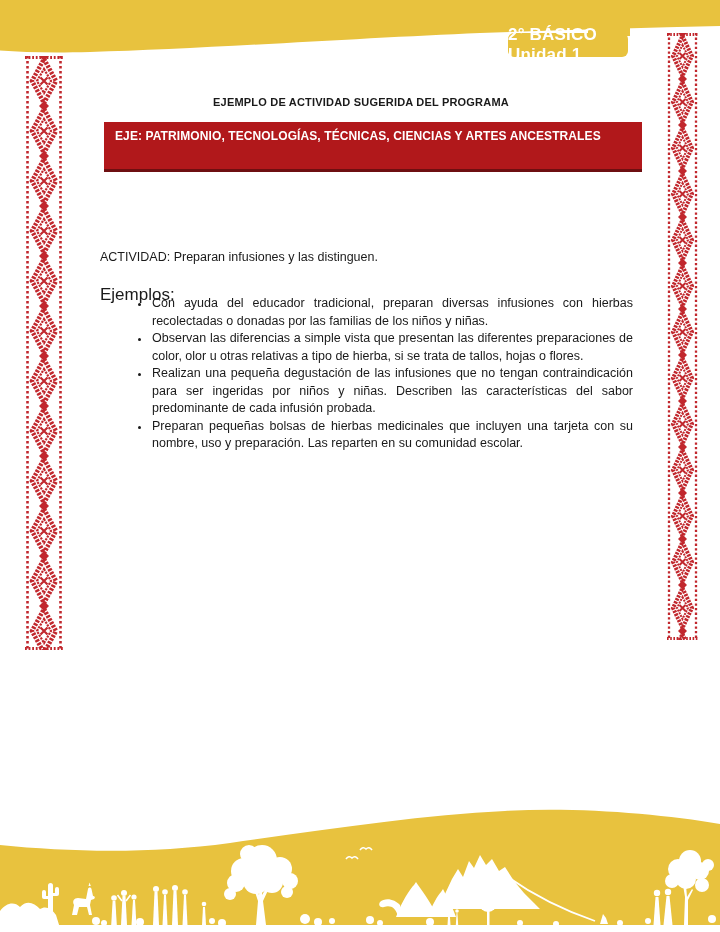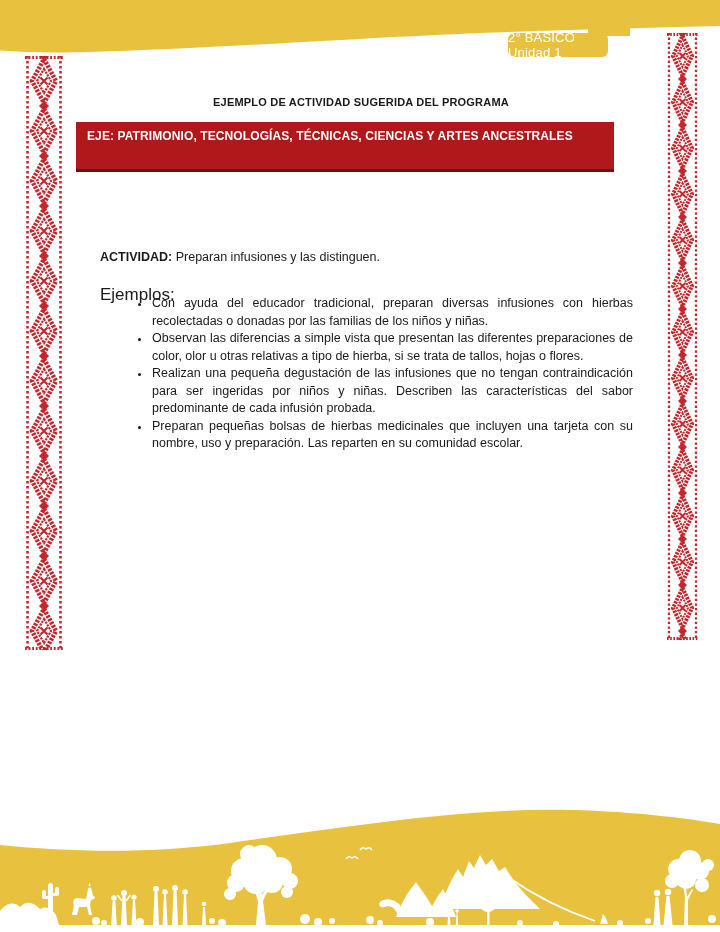--- a/index.html
+++ b/index.html
@@ -10,42 +10,42 @@
   html,body{margin:0;padding:0;}
   body{
     width:720px;height:932px;position:relative;overflow:hidden;
     background:#fff;font-family:"Liberation Sans",sans-serif;color:var(--text);
   }
   .abs{position:absolute;}
   
   .header-svg{top:0;left:0;}
   .badge-tab{left:588px;top:24px;width:42px;height:12px;background:var(--yellow);}
   .unit-badge{
-    left:508px;top:33px;width:100px;height:24px;background:var(--yellow);
-    border-radius:6px;color:#fff;font-size:13px;font-weight:normal;
+    left:508px;top:33px;width:120px;height:24px;background:var(--yellow);
+    border-radius:6px;color:#fff;font-size:17px;font-weight:bold;
     display:flex;align-items:center;justify-content:center;letter-spacing:0.2px;
   }
   
   .strip-left{left:25px;top:56px;}
   .strip-right{left:667px;top:33px;}
   .pat-stroke{stroke:var(--pattern_red);fill:none;}
   .pat-fill{fill:var(--pattern_red);}
   .fill-yellow{fill:var(--yellow);}
   
   .title{
     left:92px;top:89px;width:538px;text-align:center;
     font-size:11px;font-weight:bold;letter-spacing:0.2px;
   }
   .eje-banner{
-    left:76px;top:122px;width:538px;height:50px;background:var(--banner_red);
+    left:104px;top:122px;width:538px;height:50px;background:var(--banner_red);
     border-bottom:3px solid var(--banner_edge);
     padding:7px 11px;color:#fff;font-size:12px;font-weight:bold;letter-spacing:0.1px;
   }
   .activity-line{left:100px;top:236px;width:527px;font-size:12.5px;line-height:17.5px;}
-  .activity-label{font-weight:bold;}
+  .activity-label{font-weight:normal;}
   .examples-label{left:100px;top:269px;width:527px;font-size:17px;line-height:17.5px;}
   .examples{
     left:100px;top:287px;width:527px;margin:8px;padding:0 2px 0 43px;
     list-style:disc outside;
   }
   .examples li{
     font-size:12.5px;line-height:17.5px;text-align:justify;padding-left:1px;
   }
   .examples li::marker{font-size:11px;}
   

